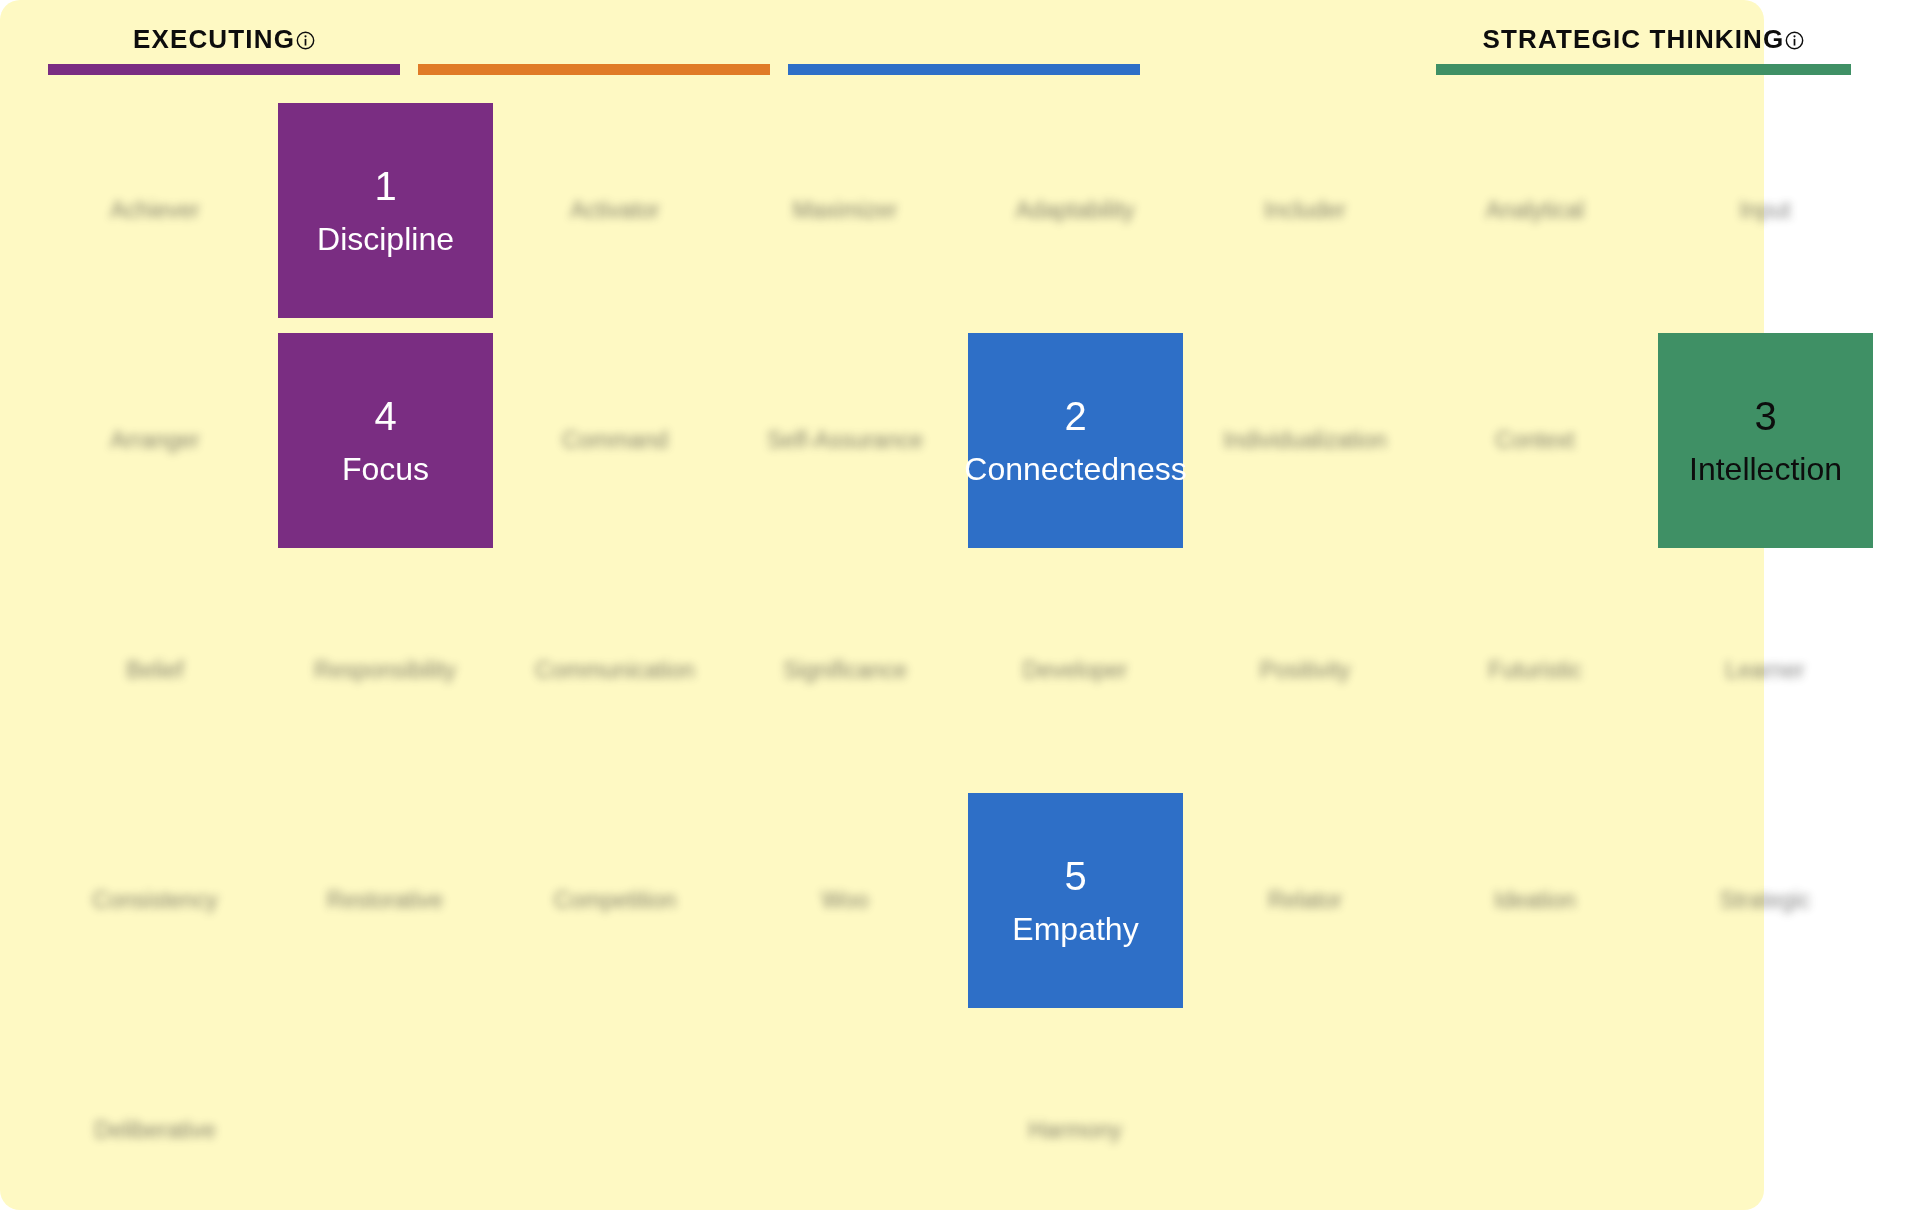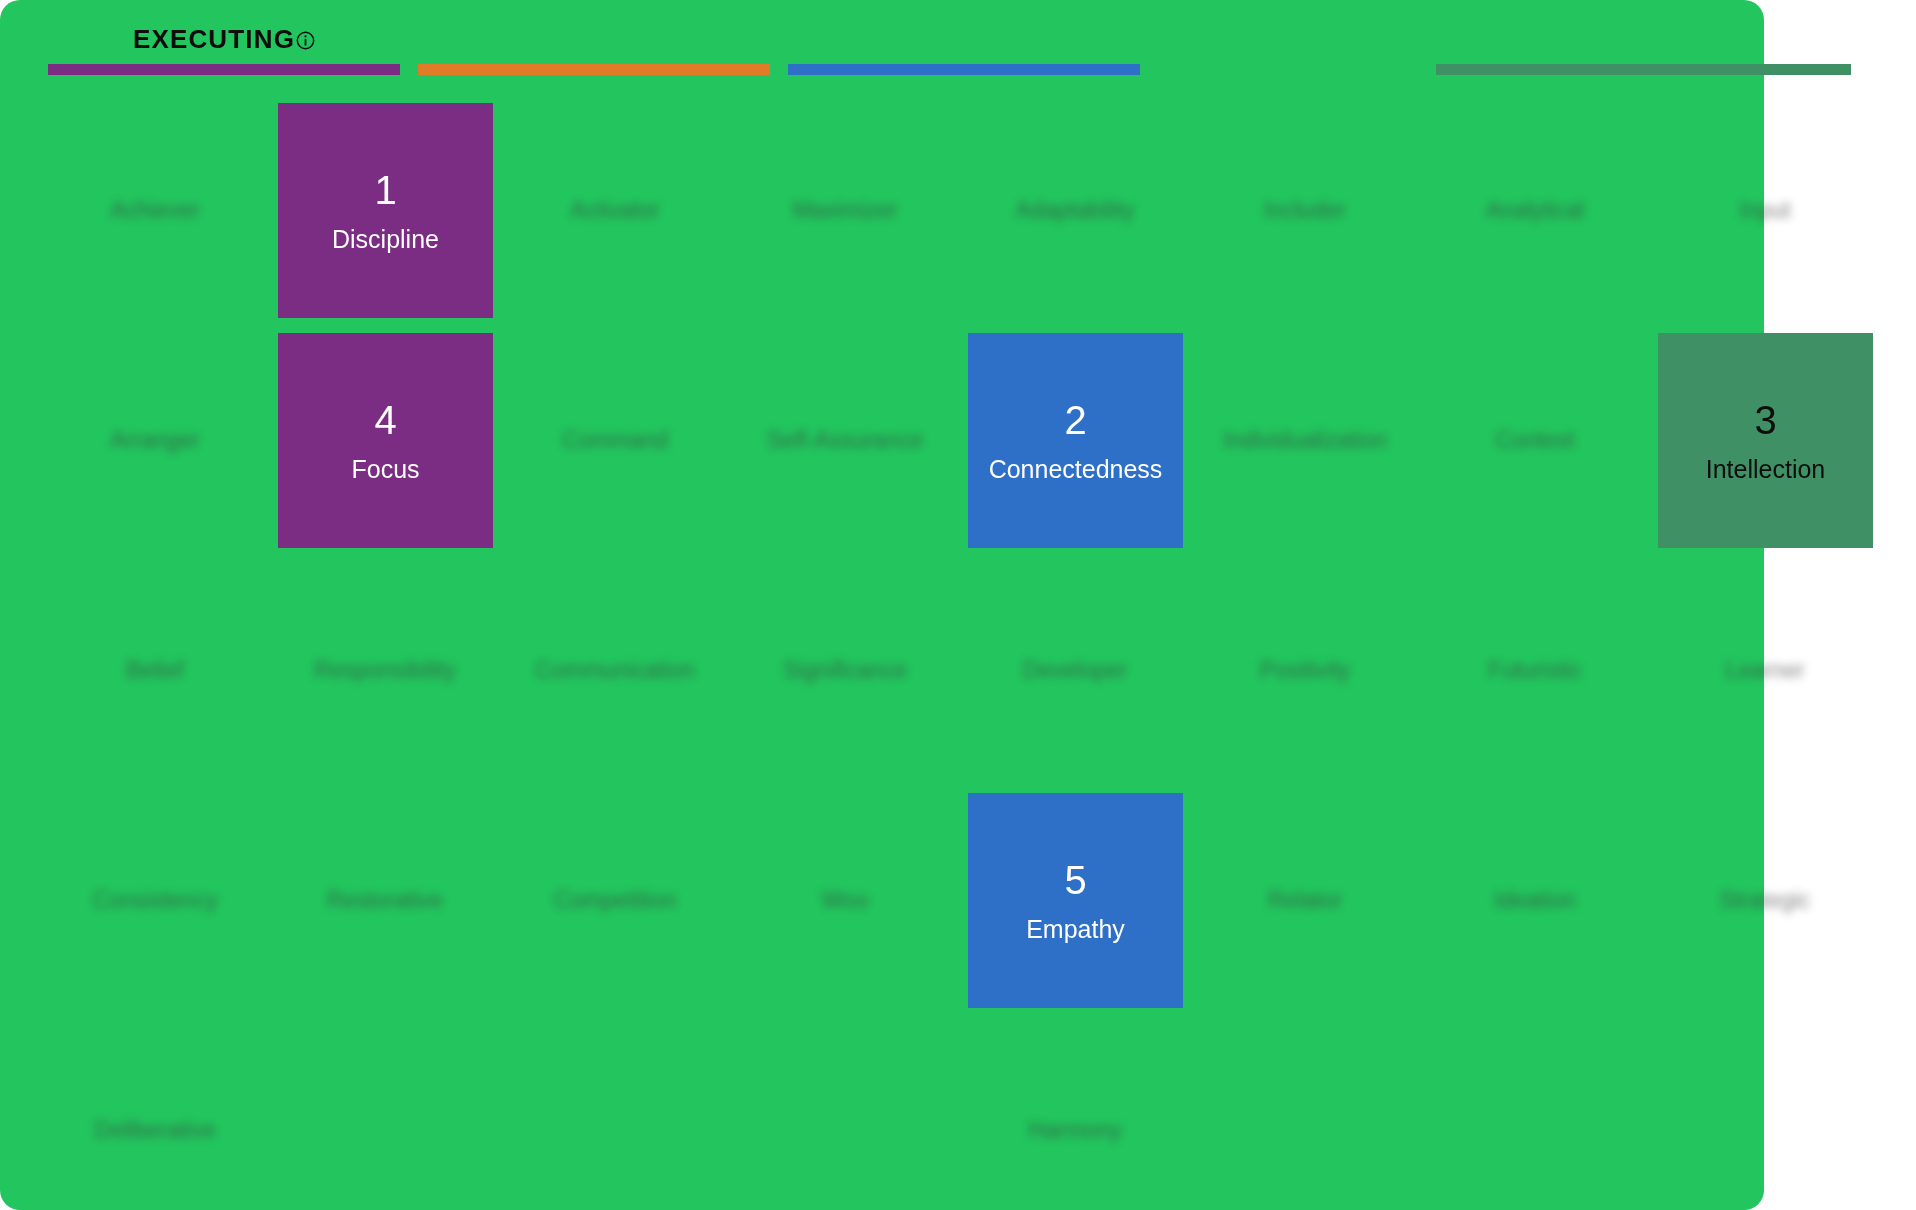--- a/index.html
+++ b/index.html
@@ -9,21 +9,21 @@
     height: 1210px;
     background: #ffffff;
     font-family: "Liberation Sans", sans-serif;
     overflow: hidden;
   }
 
   #board {
     position: relative;
     width: 1764px;
     height: 1210px;
-    background: #22c55e;
+    background: #fef9c3;
     border-radius: 20px;
   }
 
   
   .domain-header {
     position: absolute;
     top: 0;
     height: 90px;
   }
 
@@ -94,21 +94,21 @@
   .tile-rank {
     font-family: "Liberation Sans", sans-serif;
     font-size: 40px;
     font-weight: 400;
     line-height: 1;
     margin-bottom: 17px;
   }
 
   .tile-name {
     font-family: "Liberation Sans", sans-serif;
-    font-size: 25px;
+    font-size: 32px;
     font-weight: 400;
     line-height: 1;
     white-space: nowrap;
   }
 
   .txt-light .tile-rank,
   .txt-light .tile-name { color: #ffffff; }
 
   .txt-dark .tile-rank,
   .txt-dark .tile-name { color: #0d0d0d; }
@@ -127,20 +127,25 @@
             </svg></span></div>
         <div class="domain-rule" style="background: rgb(122, 45, 130);"></div>
       </div>
       <div class="domain-header" style="left: 412px; width: 364px;">
         <div class="domain-rule" style="background: rgb(224, 123, 39);"></div>
       </div>
       <div class="domain-header" style="left: 782px; width: 364px;">
         <div class="domain-rule" style="background: rgb(46, 111, 199);"></div>
       </div>
       <div class="domain-header" style="left: 1430px; width: 427px;">
+        <div class="domain-title"><span>STRATEGIC THINKING</span><span class="info-icon"><svg viewBox="0 0 20 20" width="19" height="19">
+              <circle cx="10" cy="10" r="8.6" fill="none" stroke="#0d0d0d" stroke-width="1.5"></circle>
+              <circle cx="10" cy="5.6" r="1.15" fill="#0d0d0d"></circle>
+              <rect x="9.1" y="8.3" width="1.8" height="7.0" fill="#0d0d0d"></rect>
+            </svg></span></div>
         <div class="domain-rule" style="background: rgb(63, 144, 101);"></div>
       </div>
     </div>
 
   <div id="cells">
       <div class="cell" style="left: 15px; top: 190px; width: 280px; height: 40px;">
         <span class="theme-faded">Achiever</span>
       </div>
       <div class="tile txt-light" style="left: 278px; top: 103px; background: rgb(122, 45, 130);">
         <div class="tile-rank">1</div>

